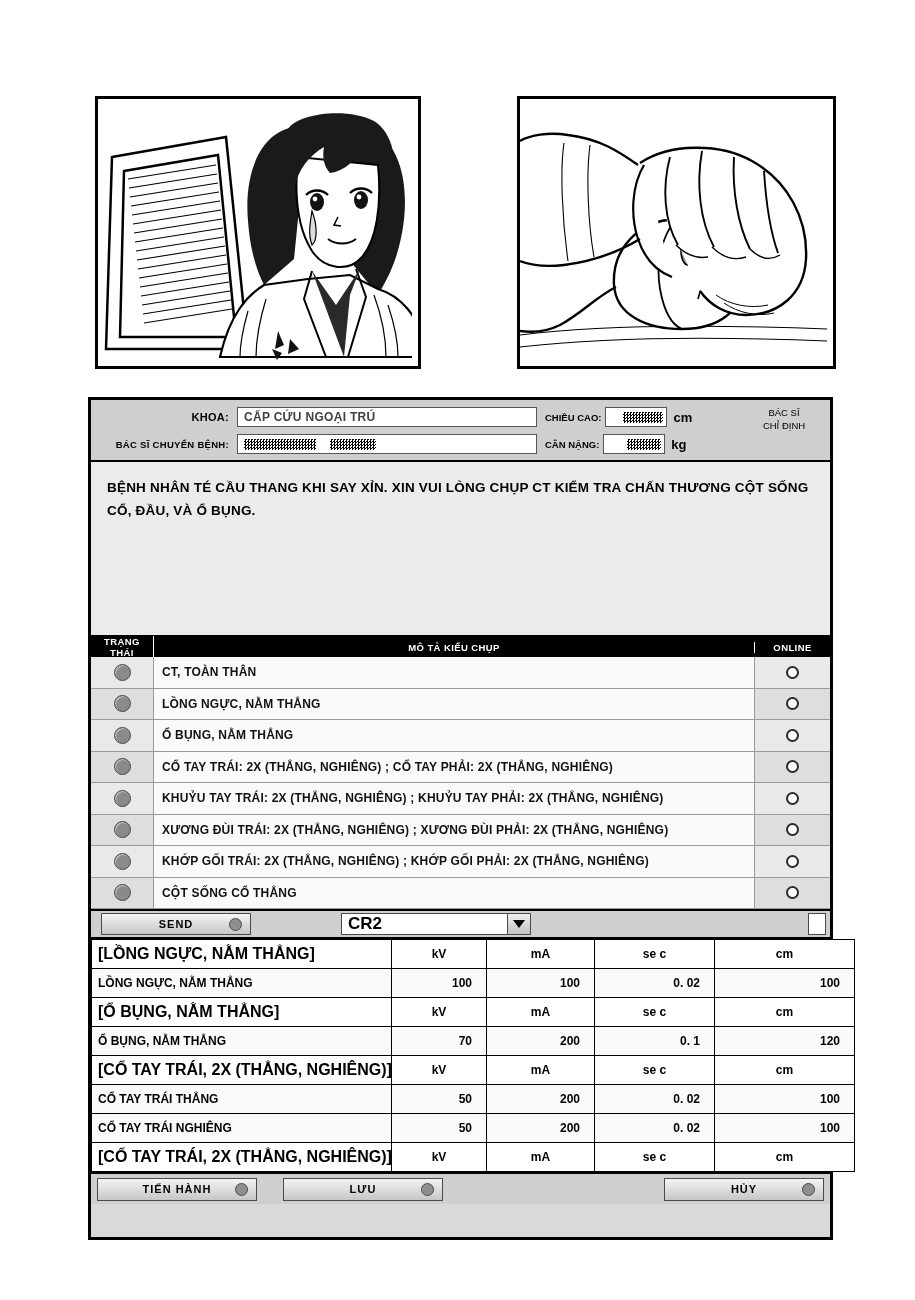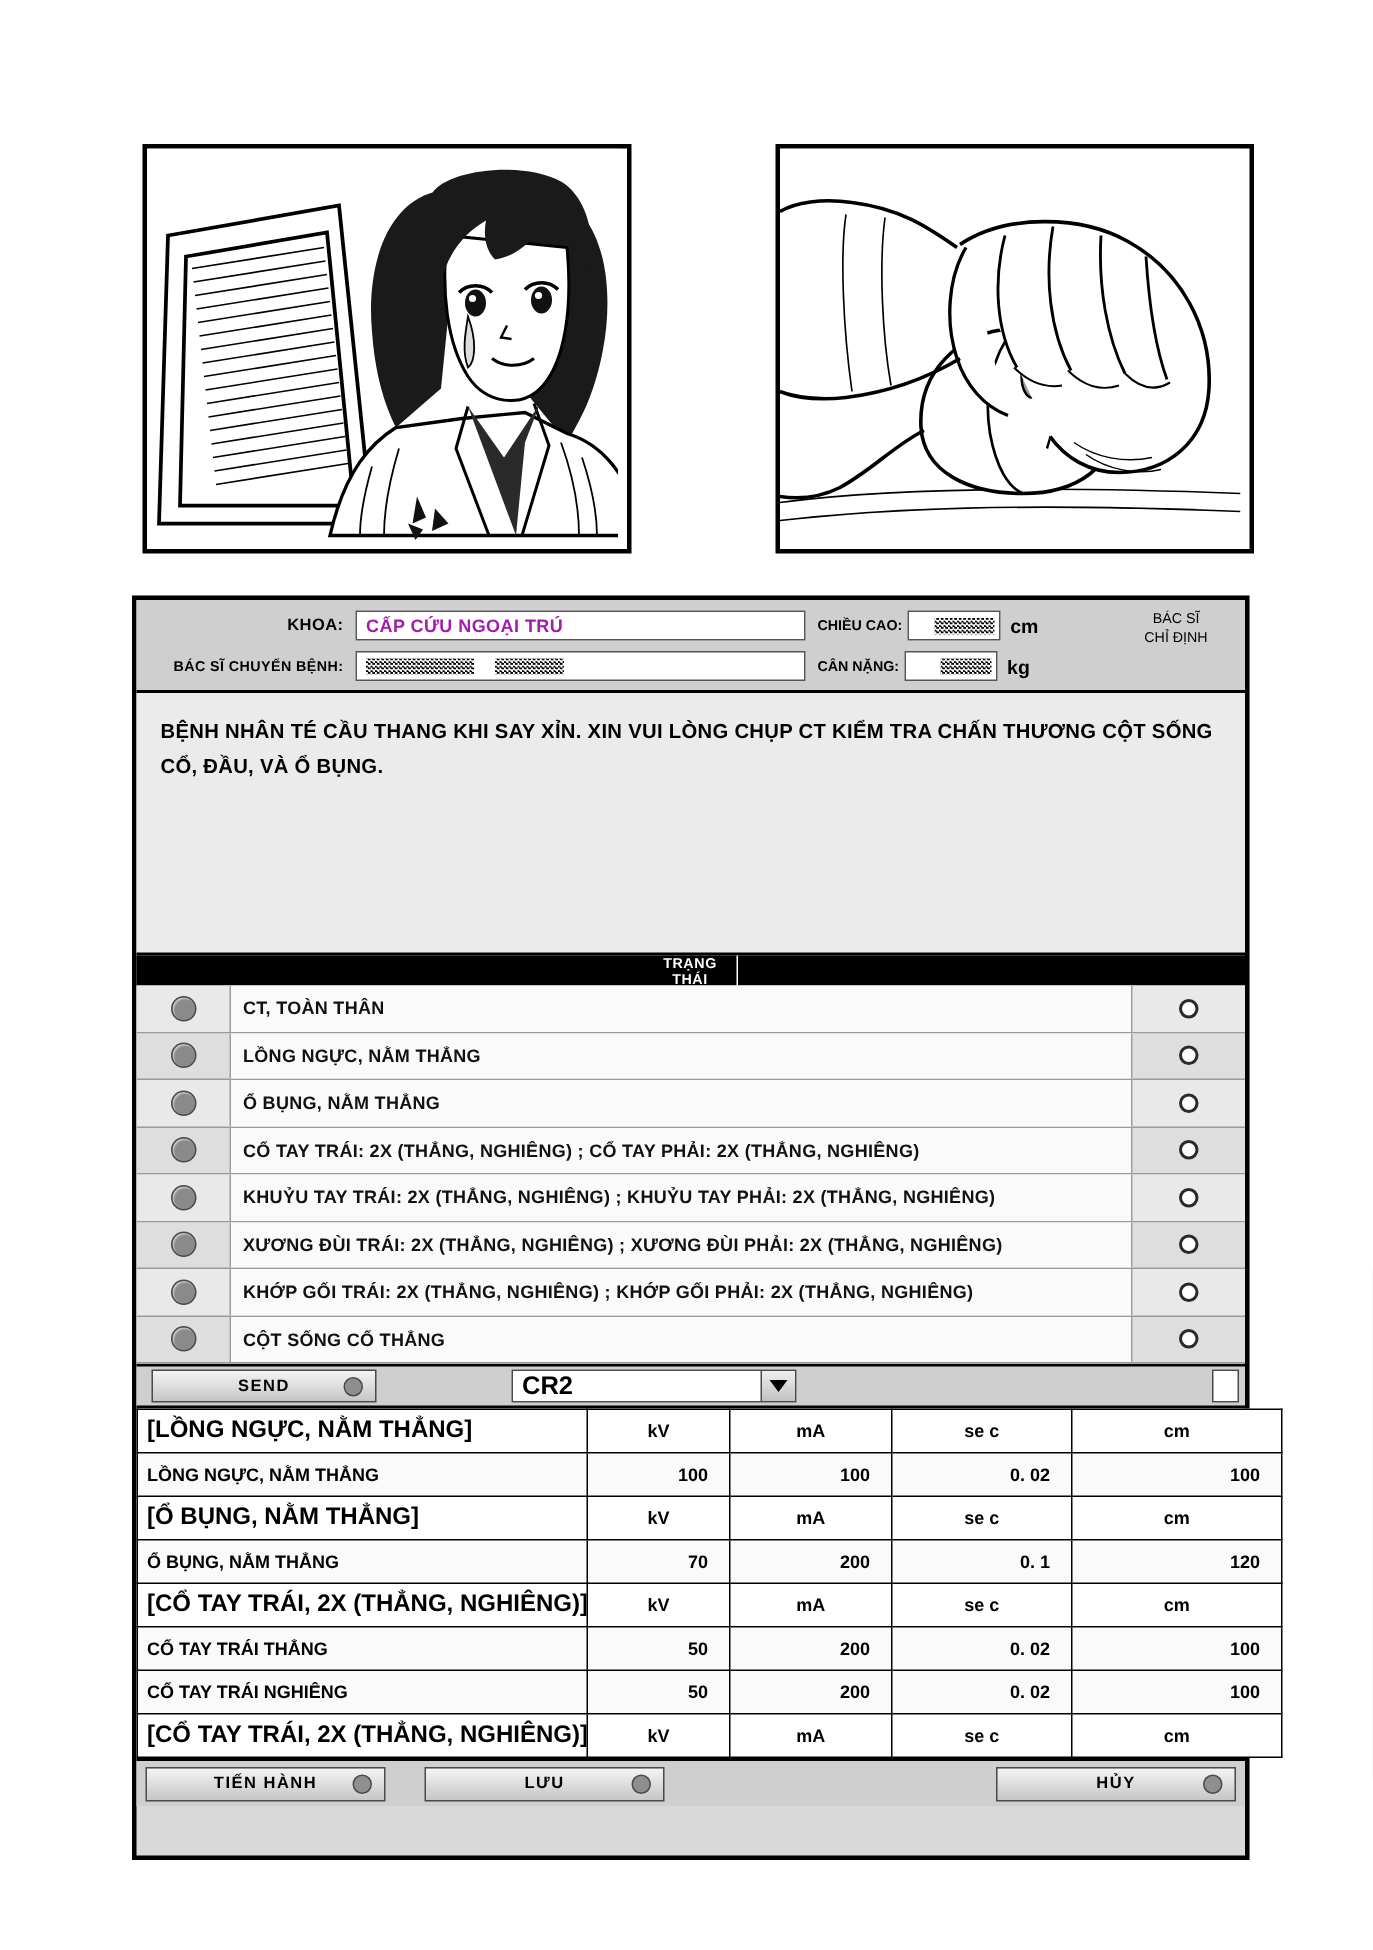--- a/index.html
+++ b/index.html
@@ -74,21 +74,21 @@
   .lbl-bsi { width: 130px; padding-right: 8px; font-size: 9.5px; }
   .field {
     background: #fff;
     border: 1px solid #555;
     height: 20px;
     line-height: 19px;
     font-size: 12px;
     font-weight: bold;
     padding-left: 6px;
     box-sizing: border-box;
-    color: #a21caf;
+    color: #404040;
     letter-spacing: .3px;
   }
   .field-khoa { width: 300px; }
   .field-bsi {
     width: 300px;
     background: #fff;
     position: relative;
   }
   .redact {
     display: inline-block;
@@ -153,21 +153,20 @@
   
   .list-head {
     display: flex;
     background: #000;
     color: #fff;
     height: 20px;
     align-items: center;
     font-size: 9.5px;
     font-weight: bold;
     letter-spacing: .4px;
-    flex-direction: column;
   }
   .lh-status { width: 62px; text-align: center; border-right: 1px solid #fff; }
   .lh-desc { flex: 1; text-align: center; }
   .lh-online { width: 75px; text-align: center; border-left: 1px solid #fff; }
 
   .list-body {
     height: 252px;
     overflow: hidden;
     background: #d9d9d9;
     position: relative;

